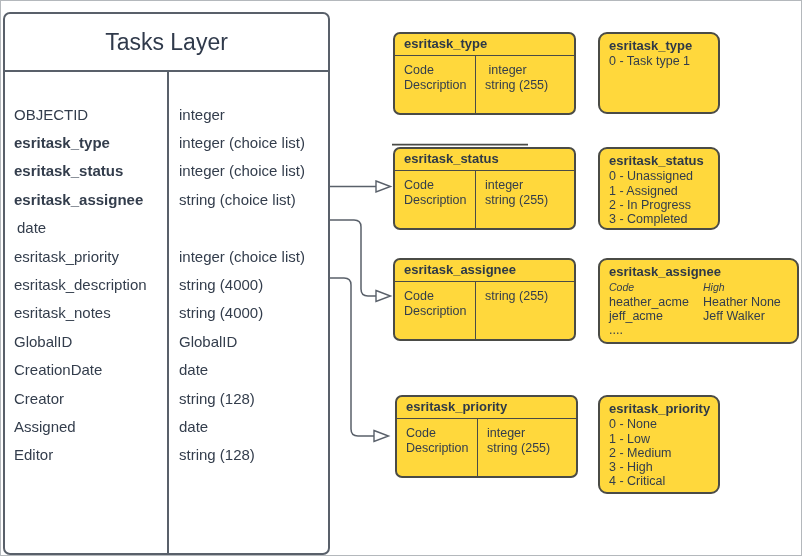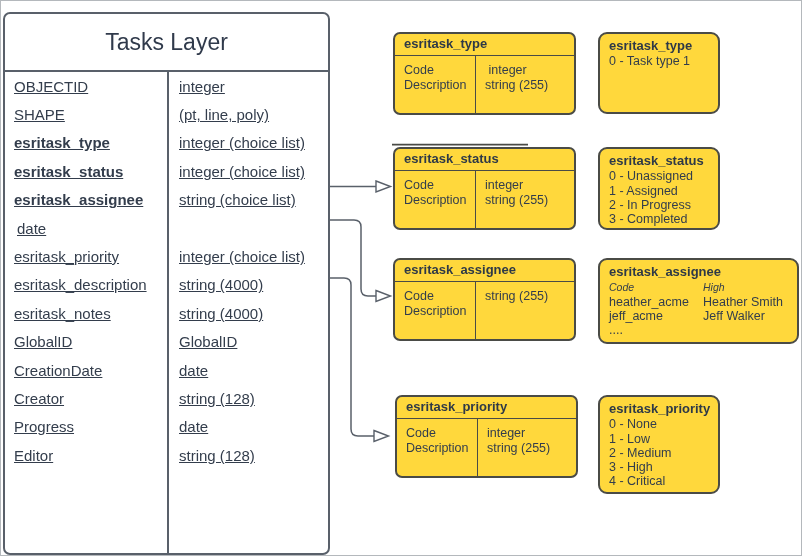--- a/index.html
+++ b/index.html
@@ -10,21 +10,21 @@
   }
   
   .tasks-table{
     position:absolute;left:2px;top:11px;width:327px;height:543px;box-sizing:border-box;
     background:#fff;border:2px solid #59606a;border-radius:7px;
   }
   .tasks-title{
     height:56px;display:flex;align-items:center;justify-content:center;
     font-size:23px;color:#303a4b;border-bottom:2px solid #59606a;
   }
-  .tasks-body{position:relative;height:calc(100% - 58px);box-sizing:border-box;text-decoration:underline;}
+  .tasks-body{position:relative;height:calc(100% - 58px);box-sizing:border-box;padding-top:28px;}
   .col-divider{position:absolute;left:162px;top:0;bottom:0;width:1.5px;background:#59606a;}
   .trow{display:flex;height:28.4px;align-items:center;font-size:15px;}
   .tname{width:162px;padding-left:9px;box-sizing:border-box;white-space:nowrap;}
   .ttype{padding-left:12px;white-space:nowrap;}
   .bold .tname{font-weight:bold;}
   
   .schema-box{
     position:absolute;width:183px;height:83px;box-sizing:border-box;
     background:#FFD83C;border:2px solid #4a4b46;border-radius:7px;
   }
@@ -52,24 +52,20 @@
 <div class="canvas">
 
   <div class="tasks-table">
     <div class="tasks-title">Tasks Layer</div>
     <div class="tasks-body">
       <div class="col-divider"></div>
       <div class="trow">
           <span class="tname">OBJECTID</span>
           <span class="ttype">integer</span>
         </div>
-      <div class="trow">
-          <span class="tname">SHAPE</span>
-          <span class="ttype">(pt, line, poly)</span>
-        </div>
       <div class="trow bold">
           <span class="tname">esritask_type</span>
           <span class="ttype">integer (choice list)</span>
         </div>
       <div class="trow bold">
           <span class="tname">esritask_status</span>
           <span class="ttype">integer (choice list)</span>
         </div>
       <div class="trow bold">
           <span class="tname">esritask_assignee</span>
@@ -96,21 +92,21 @@
         </div>
       <div class="trow">
           <span class="tname">CreationDate</span>
           <span class="ttype">date</span>
         </div>
       <div class="trow">
           <span class="tname">Creator</span>
           <span class="ttype">string (128)</span>
         </div>
       <div class="trow">
-          <span class="tname">Progress</span>
+          <span class="tname">Assigned</span>
           <span class="ttype">date</span>
         </div>
       <div class="trow">
           <span class="tname">Editor</span>
           <span class="ttype">string (128)</span>
         </div>
     </div>
   </div>
 
   <div class="schema-box" style="left:392px;top:31px;">
@@ -169,21 +165,21 @@
     <div>2 - In Progress</div>
     <div>3 - Completed</div>
   </div>
 
   <div class="value-box" style="left:597px;top:257px;width:201px;height:86px;">
     <div class="vb-header">esritask_assignee</div>
     <div class="vb-grid">
       <div class="vb-colhead">Code</div>
       <div class="vb-colhead">High</div>
       <div>heather_acme</div>
-      <div>Heather Smith</div>
+      <div>Heather None</div>
       <div>jeff_acme</div>
       <div>Jeff Walker</div>
     </div>
     <div>....</div>
   </div>
 
   <div class="value-box" style="left:597px;top:394px;width:122px;height:99px;">
     <div class="vb-header">esritask_priority</div>
     <div>0 - None</div>
     <div>1 - Low</div>

